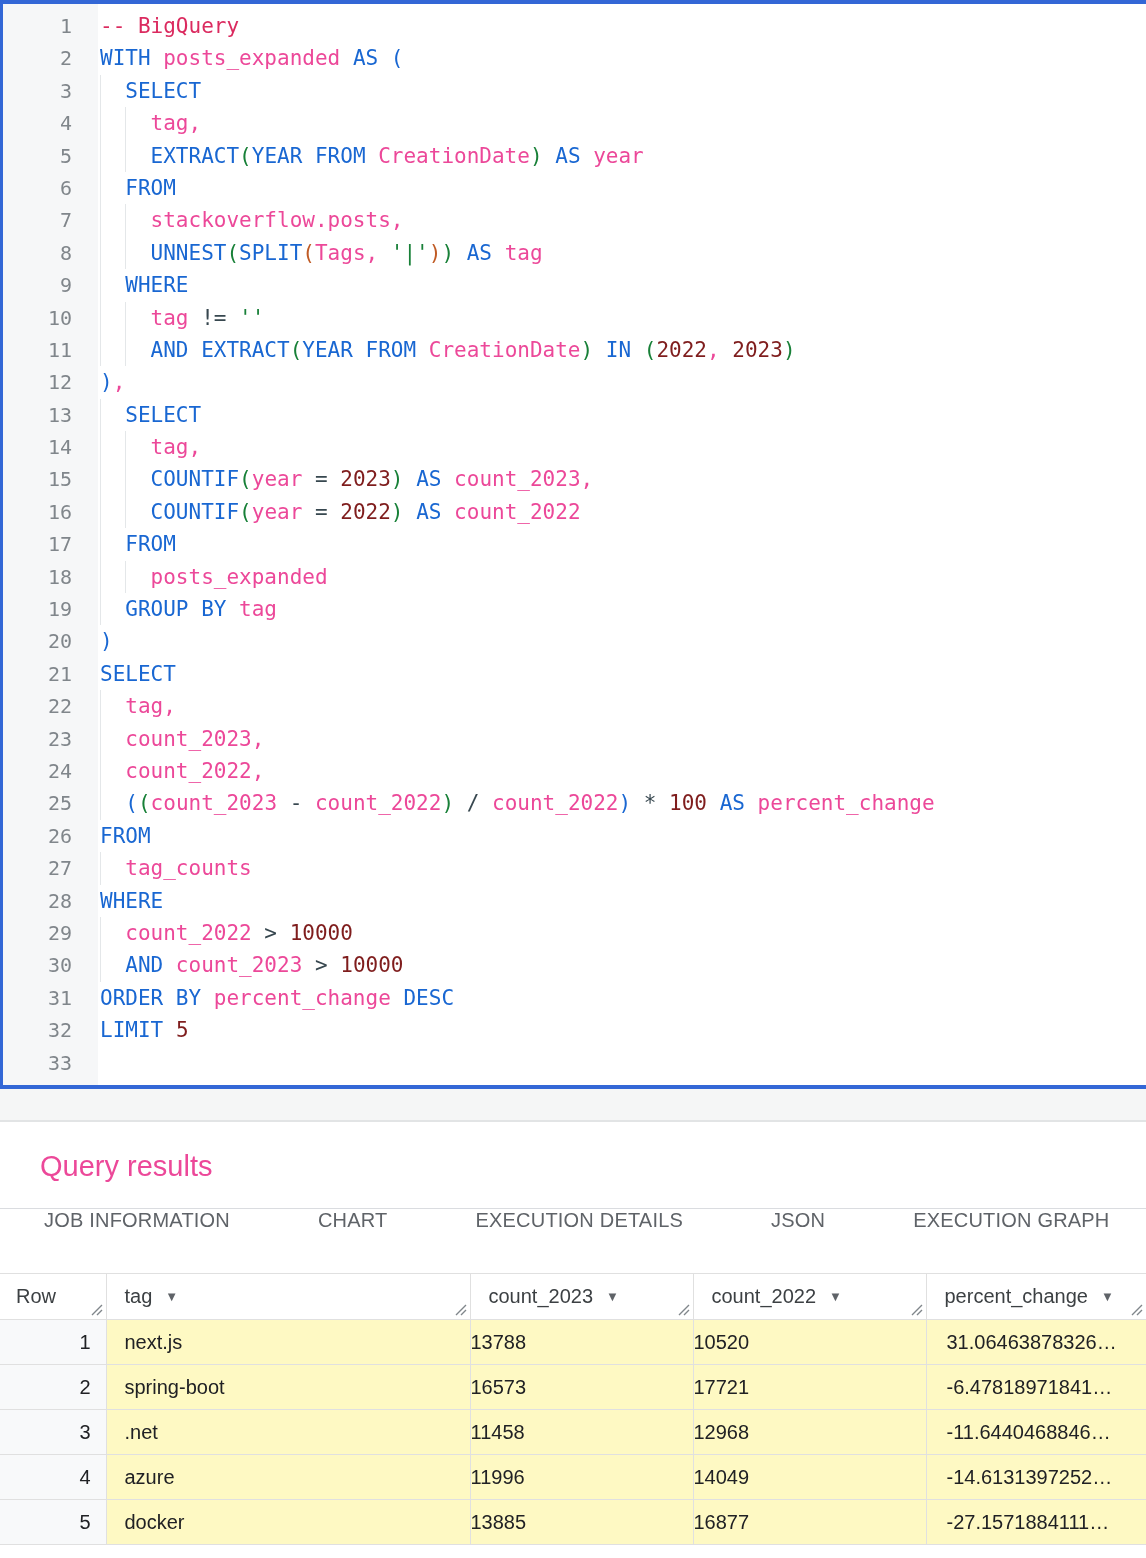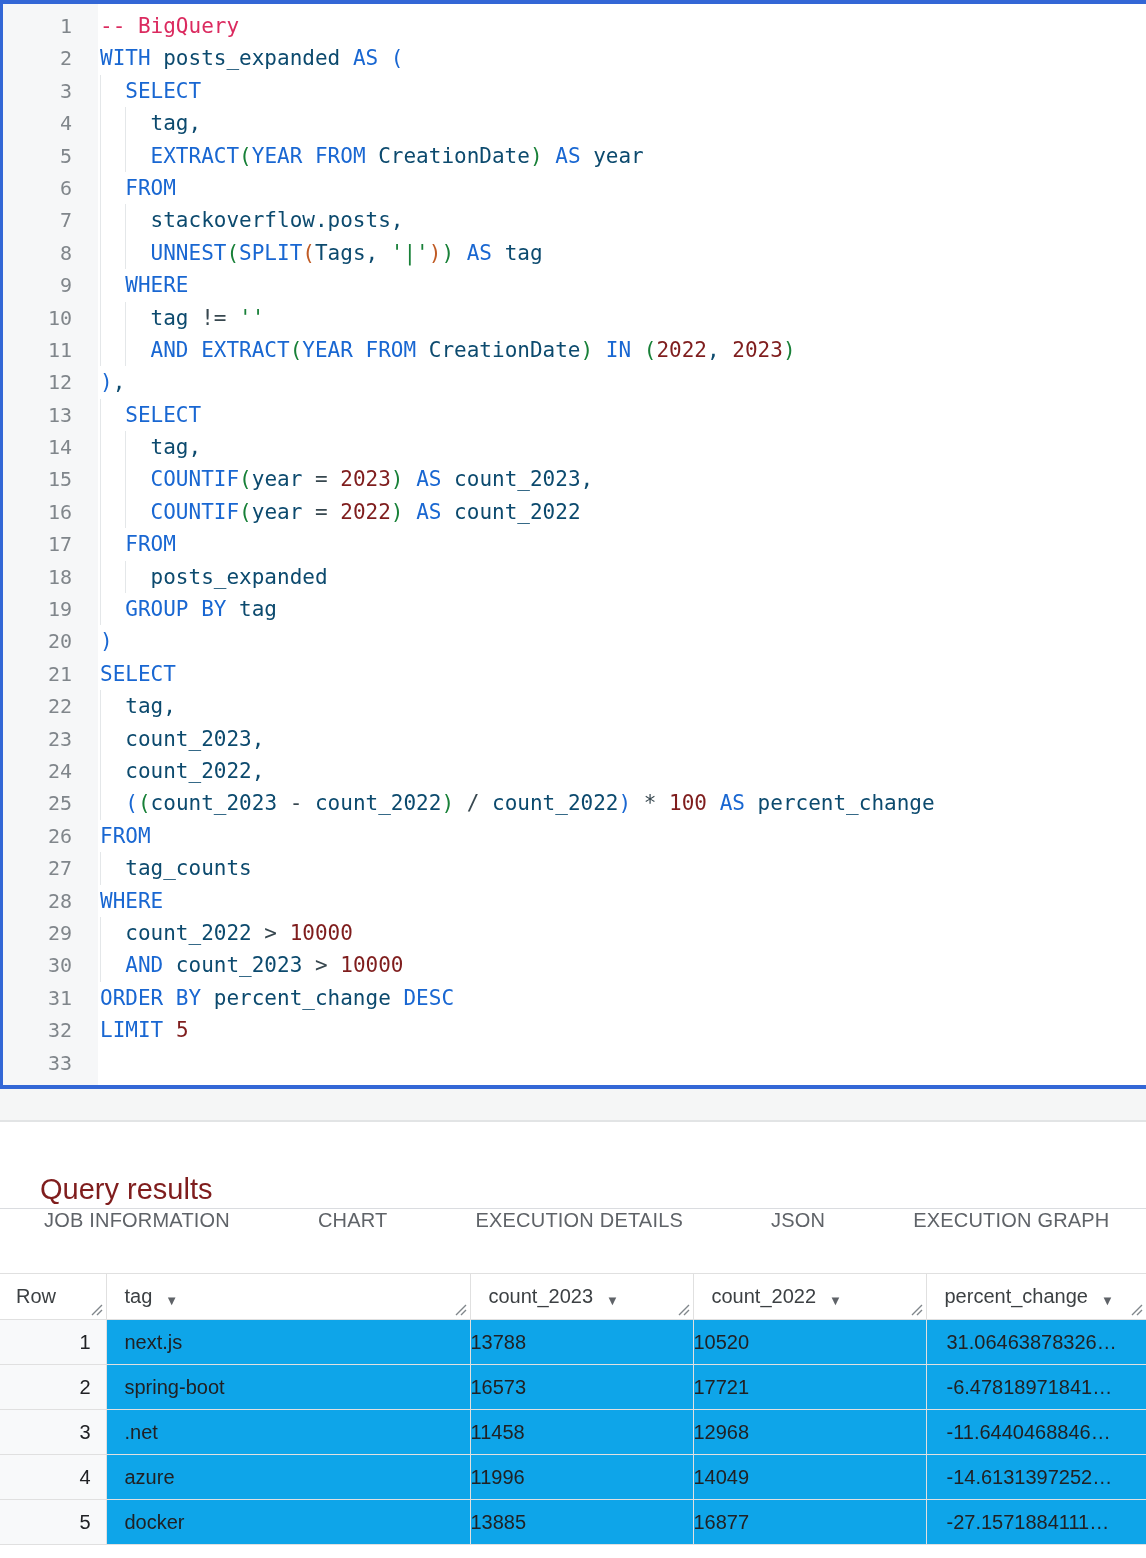--- a/index.html
+++ b/index.html
@@ -28,34 +28,34 @@
   .code-line {
     height:32.4px; line-height:32.4px; white-space:pre;
     font-family:"DejaVu Sans Mono", monospace; font-size:21px; color:#202124;
   }
   .ig {
     display:inline-block; width:2ch; height:32.4px; vertical-align:top;
     background:linear-gradient(#E4E7E9,#E4E7E9) no-repeat 0 0 / 1px 100%;
   }
   .tk-c  { color:#DB2A5F; }   
   .tk-k  { color:#1967D2;margin-top:8px; }   
-  .tk-i  { color:#0c4a6e;text-align:center; }   
+  .tk-i  { color:#ec4899;text-align:center; }   
   .tk-n  { color:#7f1d1d; }   
   .tk-s  { color:#188038; }   
   .tk-p1 { color:#1967D2; }   
   .tk-p2 { color:#188038; }   
   .tk-p3 { color:#C05B25; }   
   .tk-o  { color:#37474F; }   
 
   
   .gap-band { width:1146px; height:33px; background:#F5F6F6; border-bottom:2px solid #E2E4E5; }
 
   
   .title-area { height:86px; padding:28px 0 0 40px; background:#fff; }
-  .page-title { font-size:29px; font-weight:400; color:#7f1d1d;margin-top:23px; }
+  .page-title { font-size:29px; font-weight:400; color:#ec4899; }
 
   .tabbar {
     height:65px; border-top:1px solid #DADCE0; display:flex; align-items:flex-start;
     overflow:hidden; white-space:nowrap;
   }
   .tab {
     position:relative; display:flex; align-items:center; padding:0 44px;
     font-size:20px; font-weight:500; letter-spacing:.2px; color:#5F6368; cursor:pointer;
     flex:none;
   }
@@ -66,22 +66,22 @@
   }
 
   
   table.results { border-collapse:collapse; table-layout:fixed; width:1146px; border-top:1px solid #E0E0E0; }
   th, td { border-right:1px solid #E0E0E0; border-bottom:1px solid #E0E0E0; overflow:hidden; white-space:nowrap; }
   th:last-child, td:last-child { border-right:none; }
   th {
     position:relative; height:46px; font-size:20px; font-weight:500; color:#3C4043;
     text-align:left; background:#fff; vertical-align:middle;
   }
-  td { height:45px; font-size:20px; color:#202124; vertical-align:middle; background:#0ea5e9; }
-  .th-inner { display:flex; align-items:flex-end; }
+  td { height:45px; font-size:20px; color:#202124; vertical-align:middle; background:#fef9c3; }
+  .th-inner { display:flex; align-items:center; }
   .sort-arrow { font-size:13px; color:#5F6368; margin-left:13px; cursor:pointer; }
   .resize-handle { position:absolute; right:3px; bottom:3px; cursor:col-resize; line-height:0; }
   .pad-l { padding-left:18px; }
   .pad-l-sm { padding-left:16px; }
   .col-row-data { background:#F8F9FA; text-align:right; padding-right:15px; }
   .num-cell { text-align:left; padding-right:24px; }
   .pc-cell { padding-left:20px; }
 </style>
 </head>
 <body>

